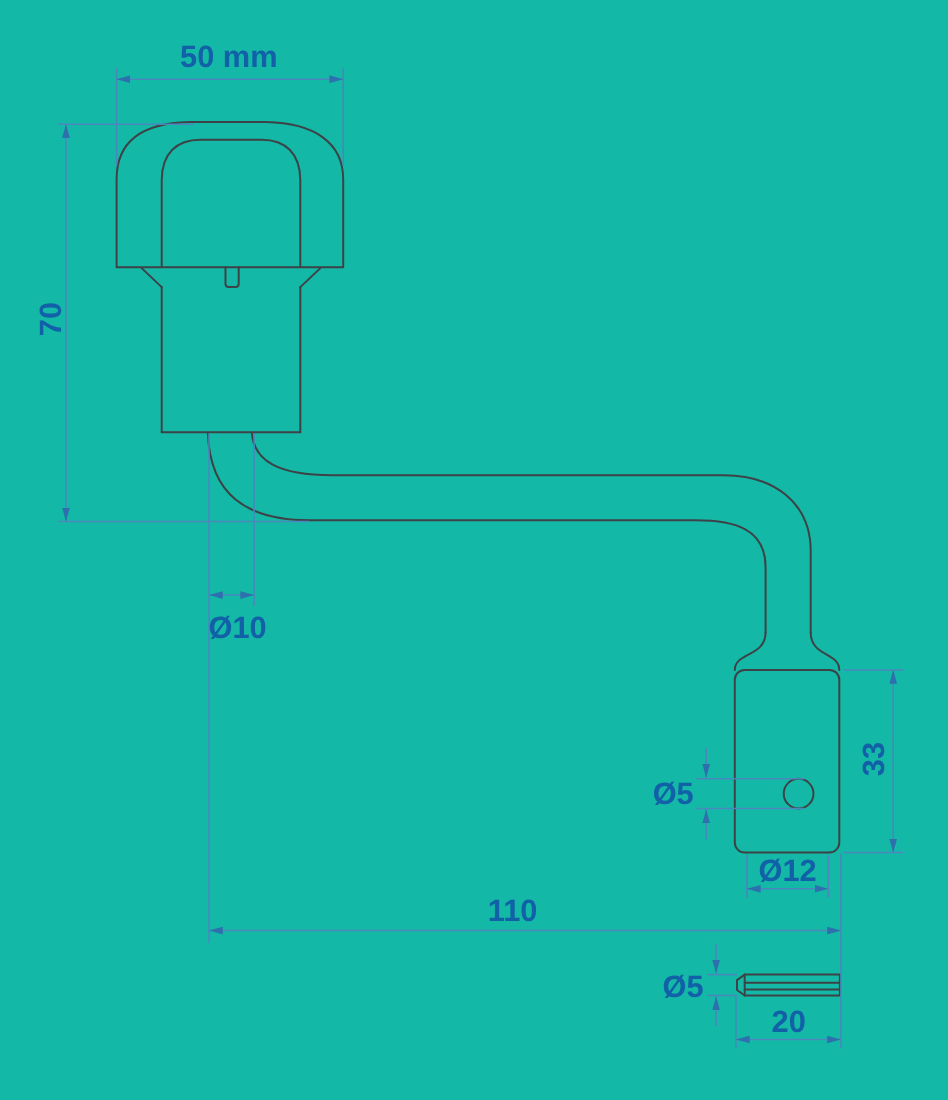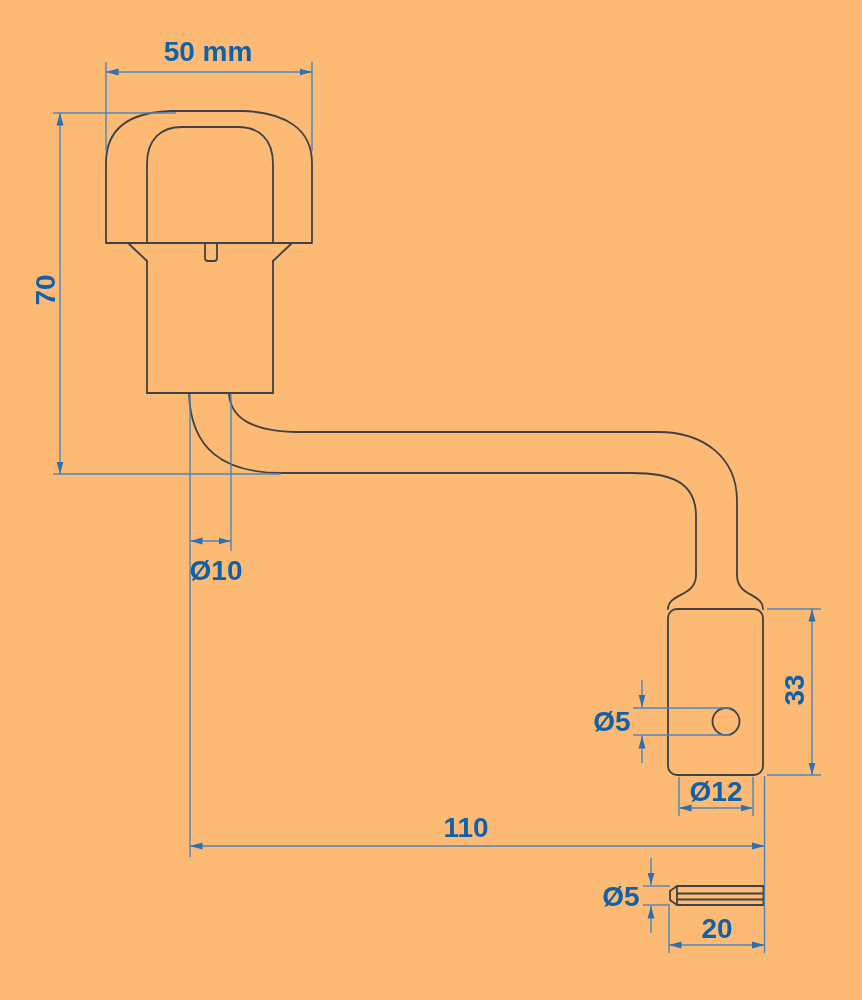--- a/index.html
+++ b/index.html
@@ -4,21 +4,21 @@
 <style>
   html, body {
     margin: 0;
     padding: 0;
     background: #ffffff;
   }
   .stage {
     position: relative;
     width: 862px;
     height: 1000px;
-    background: #fdba74;
+    background: #14b8a6;
     overflow: hidden;
   }
   svg { display: block; }
   .outline {
     fill: none;
     stroke: #3d4247;
     stroke-width: 1.8;
     stroke-linecap: round;
     stroke-linejoin: round;
   }

